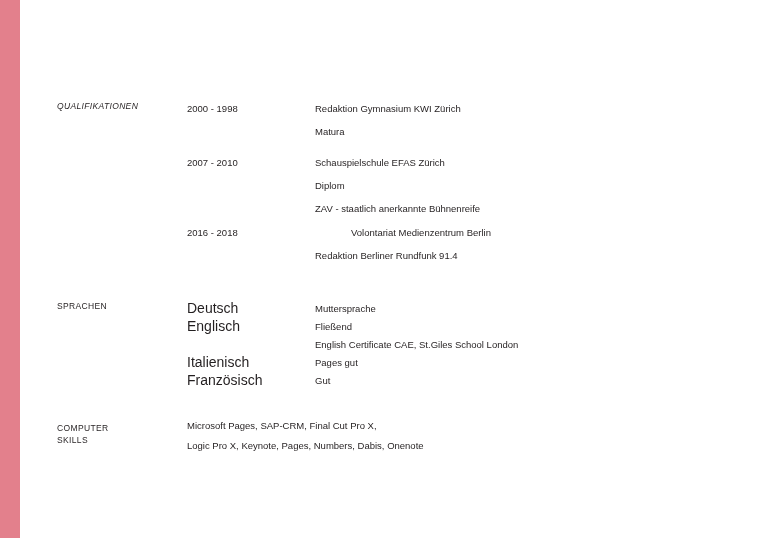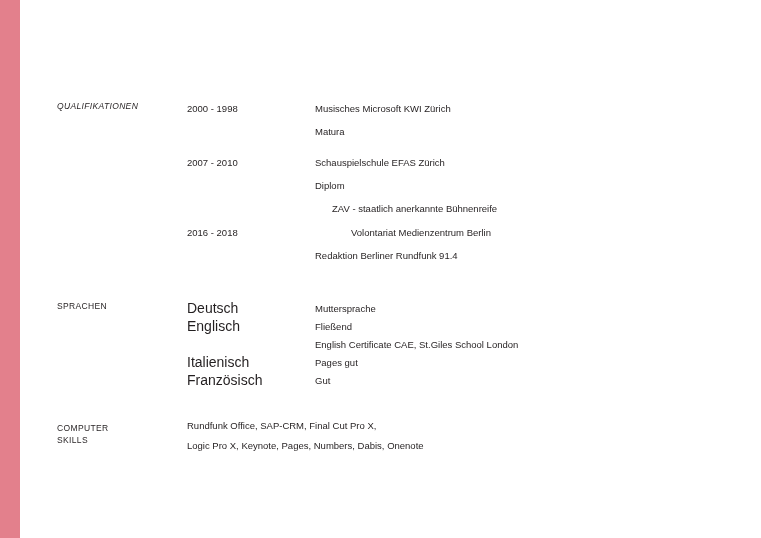--- a/index.html
+++ b/index.html
@@ -105,29 +105,29 @@
 <div class="page">
 
   <div class="left-bar"></div>
 
   <div class="content">
 
     <div class="section-label" id="qual-label">QUALIFIKATIONEN</div>
 
     <div class="qual-group" id="qual-g1">
       <div class="col-date" style="top:0;">2000 - 1998</div>
-      <div class="col-desc" style="top:0;">Musisches Microsoft KWI Zürich</div>
+      <div class="col-desc" style="top:0;">Redaktion Gymnasium KWI Zürich</div>
       <div class="col-desc" style="top:23px;">Matura</div>
     </div>
 
     <div class="qual-group" id="qual-g2">
       <div class="col-date" style="top:0;">2007 - 2010</div>
       <div class="col-desc" style="top:0;">Schauspielschule EFAS Zürich</div>
       <div class="col-desc" style="top:23px;">Diplom</div>
-      <div class="col-desc" style="top:46px;margin-left:17px;">ZAV - staatlich anerkannte Bühnenreife</div>
+      <div class="col-desc" style="top:46px;">ZAV - staatlich anerkannte Bühnenreife</div>
     </div>
 
     <div class="qual-group" id="qual-g3">
       <div class="col-date" style="top:0;">2016 - 2018</div>
       <div class="col-desc" style="top:0;margin-left:36px;">Volontariat Medienzentrum Berlin</div>
       <div class="col-desc" style="top:23px;">Redaktion Berliner Rundfunk 91.4</div>
     </div>
 
     <div class="section-label" id="sprachen-label">SPRACHEN</div>
 
@@ -143,18 +143,18 @@
       <div class="lang-val" style="top:54px;">Pages gut</div>
 
       <div class="lang-name" style="top:72px;">Französisch</div>
       <div class="lang-val" style="top:72px;">Gut</div>
     </div>
 
     <div class="section-label" id="computer-label">COMPUTER
 SKILLS</div>
 
     <div class="section" id="computer-block">
-      <div class="skill-line" style="top:0;">Rundfunk Office, SAP-CRM, Final Cut Pro X,</div>
+      <div class="skill-line" style="top:0;">Microsoft Pages, SAP-CRM, Final Cut Pro X,</div>
       <div class="skill-line" style="top:20px;">Logic Pro X, Keynote, Pages, Numbers, Dabis, Onenote</div>
     </div>
 
   </div>
 </div>
 
 </body></html>

